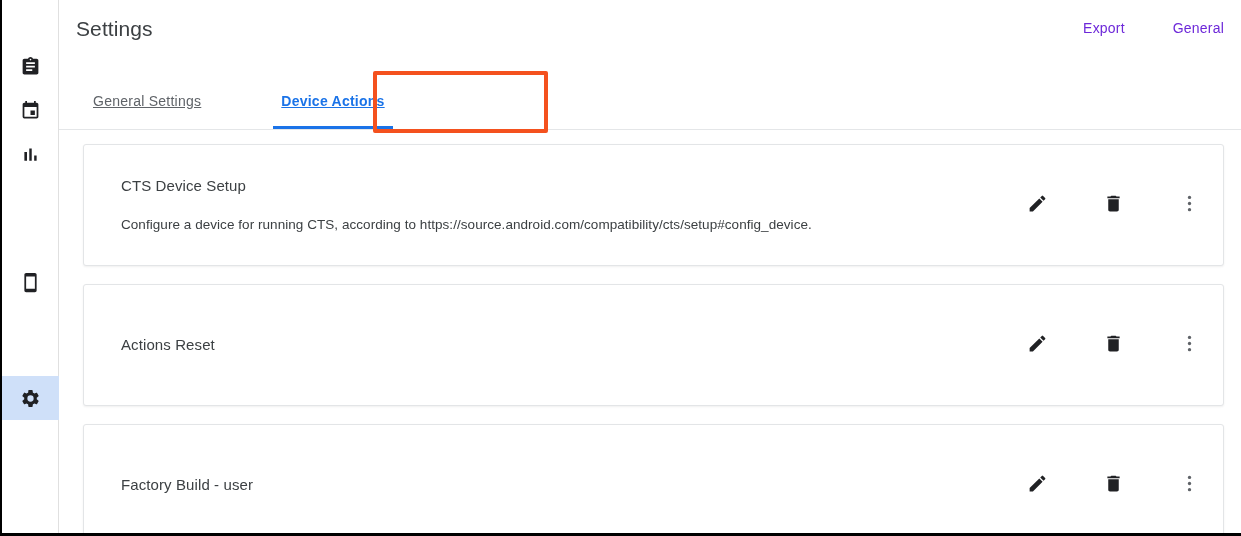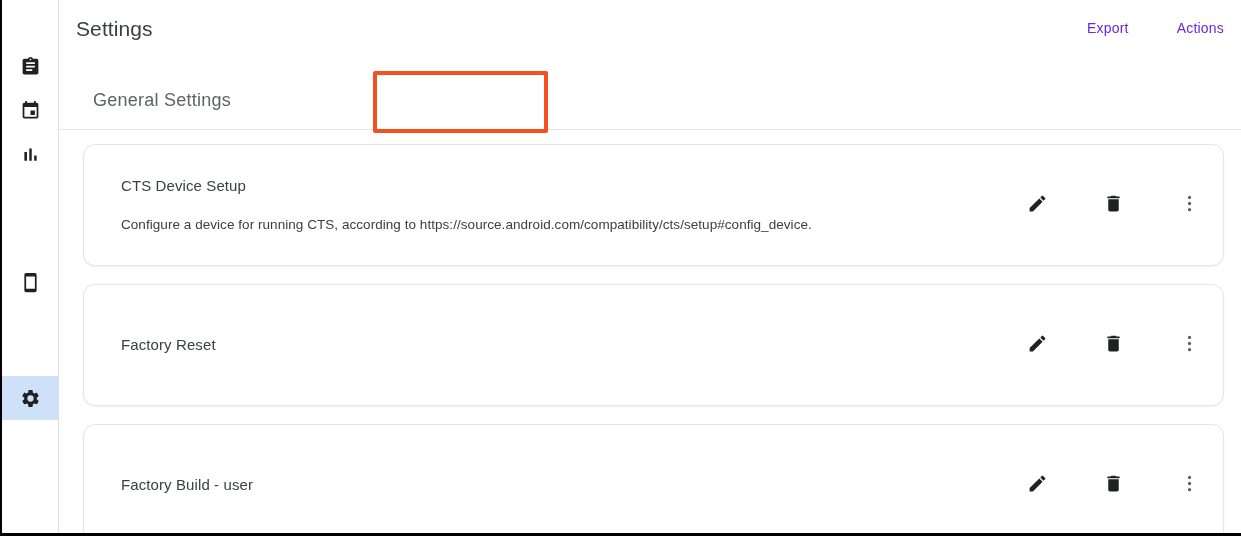--- a/index.html
+++ b/index.html
@@ -100,27 +100,28 @@
     display: flex;
     align-items: stretch;
     padding-left: 18px;
   }
 
   .tab {
     position: relative;
     display: flex;
     align-items: center;
     justify-content: center;
-    font-size: 18px;
+    font-size: 14px;
     color: #5f6368;
     letter-spacing: 0.25px;
     cursor: pointer;
     padding: 0 16px;
     min-width: 110px;
     white-space: nowrap;
+    text-decoration: underline;
   }
 
   .tab.active {
     color: #1a73e8;
     font-weight: bold;
   }
 
   .tab.active::after {
     content: "";
     position: absolute;
@@ -148,21 +149,21 @@
   
   .cards {
     position: relative;
     padding: 14px 17px 0 24px;
   }
 
   .card {
     position: relative;
     background: #ffffff;
     border: 1px solid #e3e5e7;
-    border-radius: 12px;
+    border-radius: 3px;
     box-shadow: 0 1px 2px rgba(60,64,67,0.08);
     margin-bottom: 18px;
     padding: 22px 22px 22px 37px;
     min-height: 122px;
     display: flex;
     align-items: center;
   }
 
   .card-body {
     flex: 1 1 auto;
@@ -256,28 +257,29 @@
     </div>
 
   </nav>
 
   <div class="content">
 
     <div class="header">
       <div class="page-title">Settings</div>
       <div class="header-actions">
         <span class="header-link">Export</span>
-        <span class="header-link">Actions</span>
+        <span class="header-link">General</span>
       </div>
     </div>
 
     <div class="tabbar">
       <div class="tab">General Settings</div>
       <div class="tab-spacer-a"></div>
       <div class="tab-spacer-b"></div>
+      <div class="tab active">Device Actions</div>
     </div>
 
     <div class="cards">
 
       <div class="card">
         <div class="card-body">
           <div class="card-title">CTS Device Setup</div>
           <div class="card-desc">Configure a device for running CTS, according to https://source.android.com/compatibility/cts/setup#config_device.</div>
         </div>
         <div class="card-actions">
@@ -302,21 +304,21 @@
                   <circle cx="12" cy="12" r="1.9"></circle>
                   <circle cx="12" cy="19" r="1.9"></circle>
               </svg>
             </span>
           </button>
         </div>
       </div>
 
       <div class="card">
         <div class="card-body">
-          <div class="card-title">Factory Reset</div>
+          <div class="card-title">Actions Reset</div>
 
         </div>
         <div class="card-actions">
           <button class="icon-btn">
             <span>
               <svg width="21" height="21" viewBox="0 0 24 24" fill="#202124">
                 <path d="M3 17.25V21h3.75L17.81 9.94l-3.75-3.75L3 17.25zM20.71 7.04a.996.996 0 000-1.41l-2.34-2.34a.996.996 0 00-1.41 0l-1.83 1.83 3.75 3.75 1.83-1.83z"></path>
               </svg>
             </span>
           </button>

